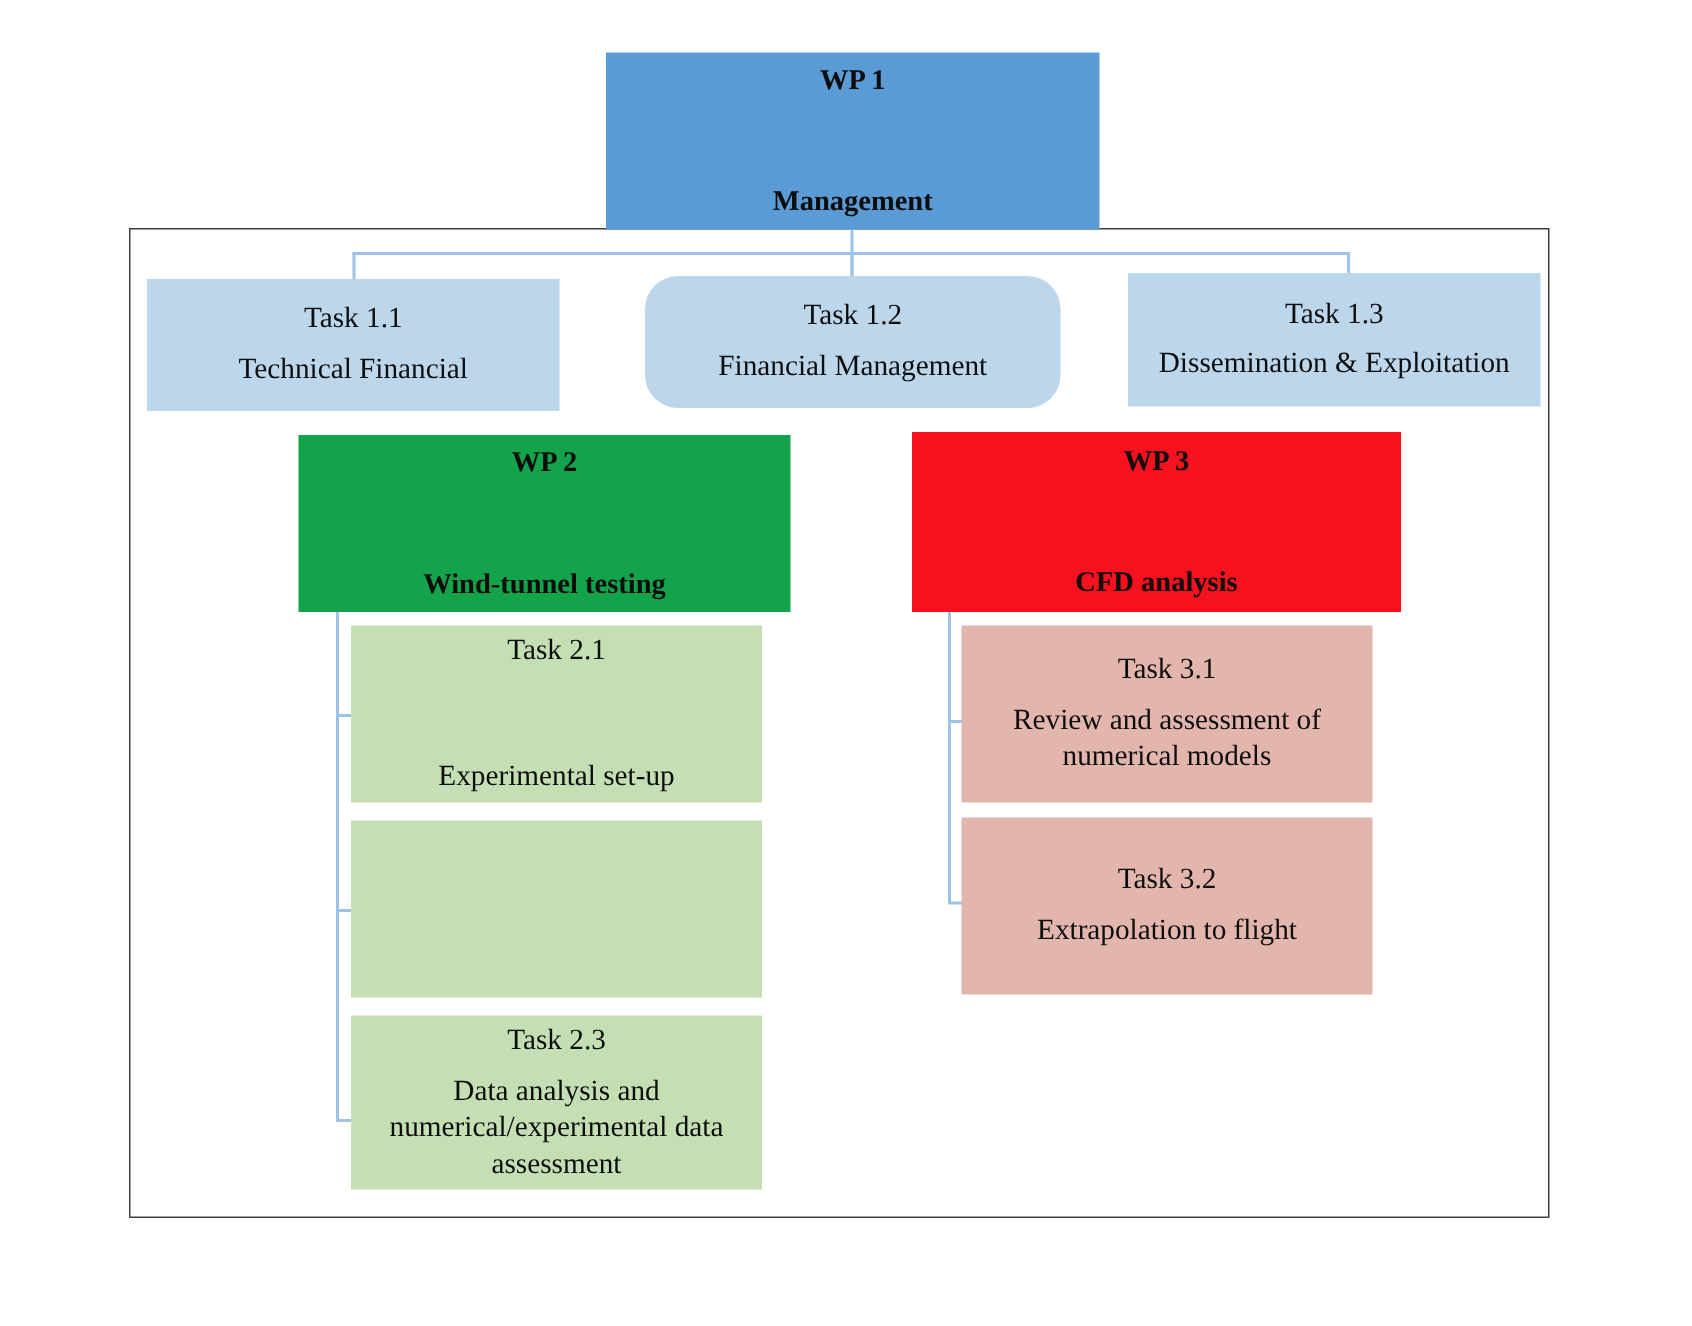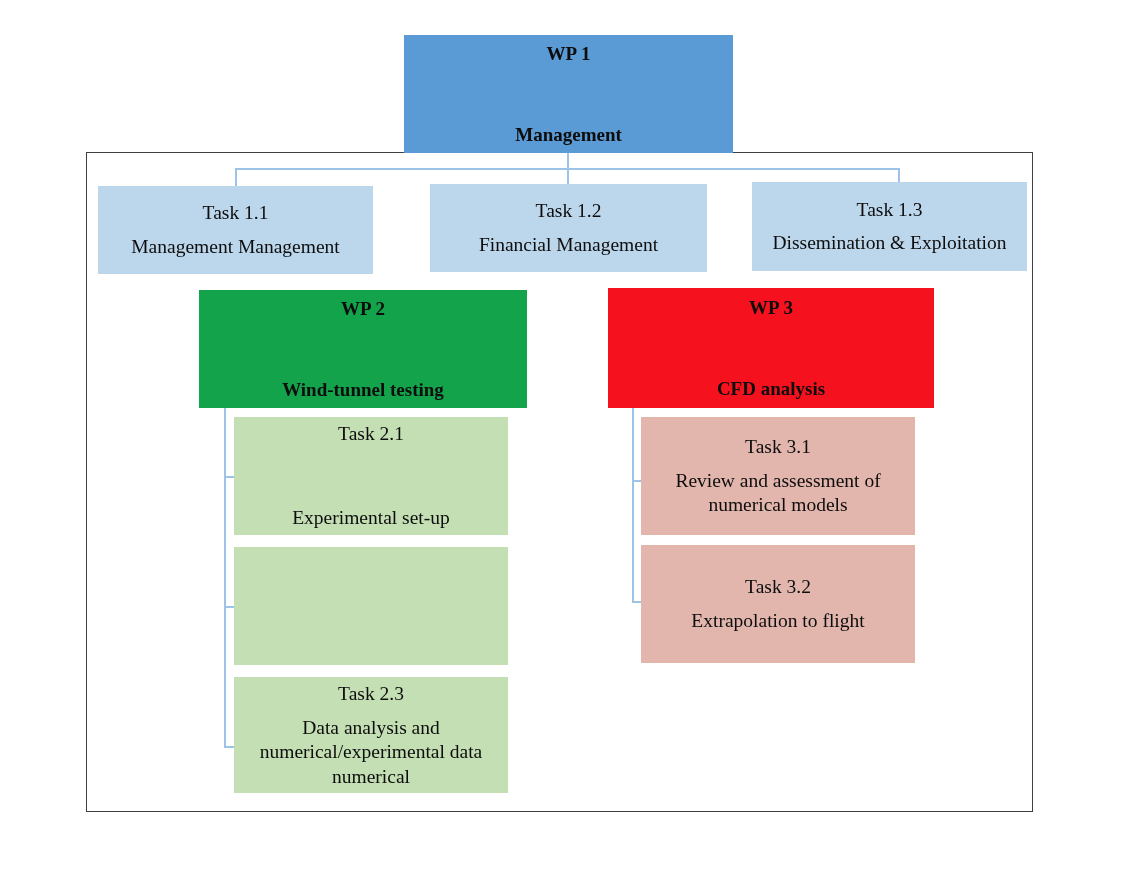--- a/index.html
+++ b/index.html
@@ -77,21 +77,21 @@
     font-size: 19.5px;
   }
   .task .line + .line { margin-top: 9px; }
   .task .sub { line-height: 1.27; }
 
   .task-blue   { background: #BCD6EC; }
   .task-green  { background: #C4DFB4; justify-content: space-between; }
   .task-pink   { background: #E2B6AD; }
 
   .t11 { left: 98px;  top: 186px; width: 275px; height: 88px; }
-  .t12 { left: 430px; top: 184px; width: 277px; height: 88px; }
+  .t12 { left: 430px; top: 184px; width: 277px; height: 88px; border-radius: 22px; }
   .t13 { left: 752px; top: 182px; width: 275px; height: 89px; }
 
   .t21 { left: 234px; top: 417px; width: 274px; height: 118px; }
   .t22 { left: 234px; top: 547px; width: 274px; height: 118px; }
   .t23 { left: 234px; top: 677px; width: 274px; height: 116px; }
 
   .t31 { left: 641px; top: 417px; width: 274px; height: 118px; }
   .t32 { left: 641px; top: 545px; width: 274px; height: 118px; }
 
   
@@ -125,21 +125,21 @@
   <div class="conn conn-h" style="left:632px; top:480px; width:10px;"></div>
   <div class="conn conn-h" style="left:632px; top:601px; width:10px;"></div>
 
   <div class="box wp wp1">
     <span class="line">WP 1</span>
     <span class="line">Management</span>
   </div>
 
   <div class="box task task-blue t11">
     <span class="line">Task 1.1</span>
-    <span class="line sub">Management Management</span>
+    <span class="line sub">Technical Financial</span>
   </div>
 
   <div class="box task task-blue t12">
     <span class="line">Task 1.2</span>
     <span class="line sub">Financial Management</span>
   </div>
 
   <div class="box task task-blue t13">
     <span class="line">Task 1.3</span>
     <span class="line sub">Dissemination &amp; Exploitation</span>
@@ -155,21 +155,21 @@
     <span class="line sub">Experimental set-up</span>
   </div>
 
   <div class="box task task-green t22">
   </div>
 
   <div class="box task task-green t23">
     <span class="line">Task 2.3</span>
     <span class="line sub">Data analysis and</span>
     <span class="line sub" style="margin-top:0;">numerical/experimental data</span>
-    <span class="line sub" style="margin-top:0;">numerical</span>
+    <span class="line sub" style="margin-top:0;">assessment</span>
   </div>
 
   <div class="box wp wp3">
     <span class="line">WP 3</span>
     <span class="line">CFD analysis</span>
   </div>
 
   <div class="box task task-pink t31">
     <span class="line">Task 3.1</span>
     <span class="line sub">Review and assessment of</span>

